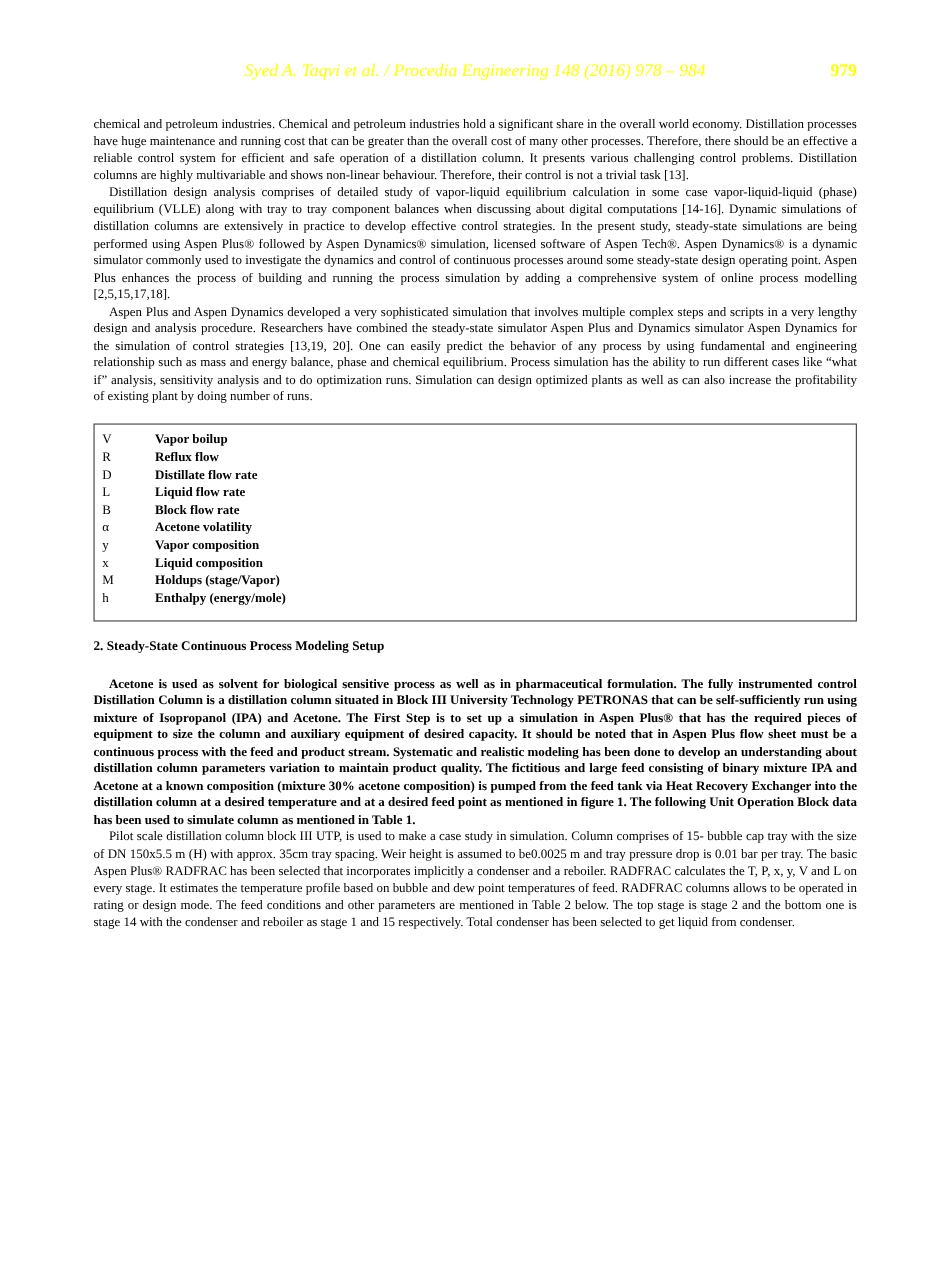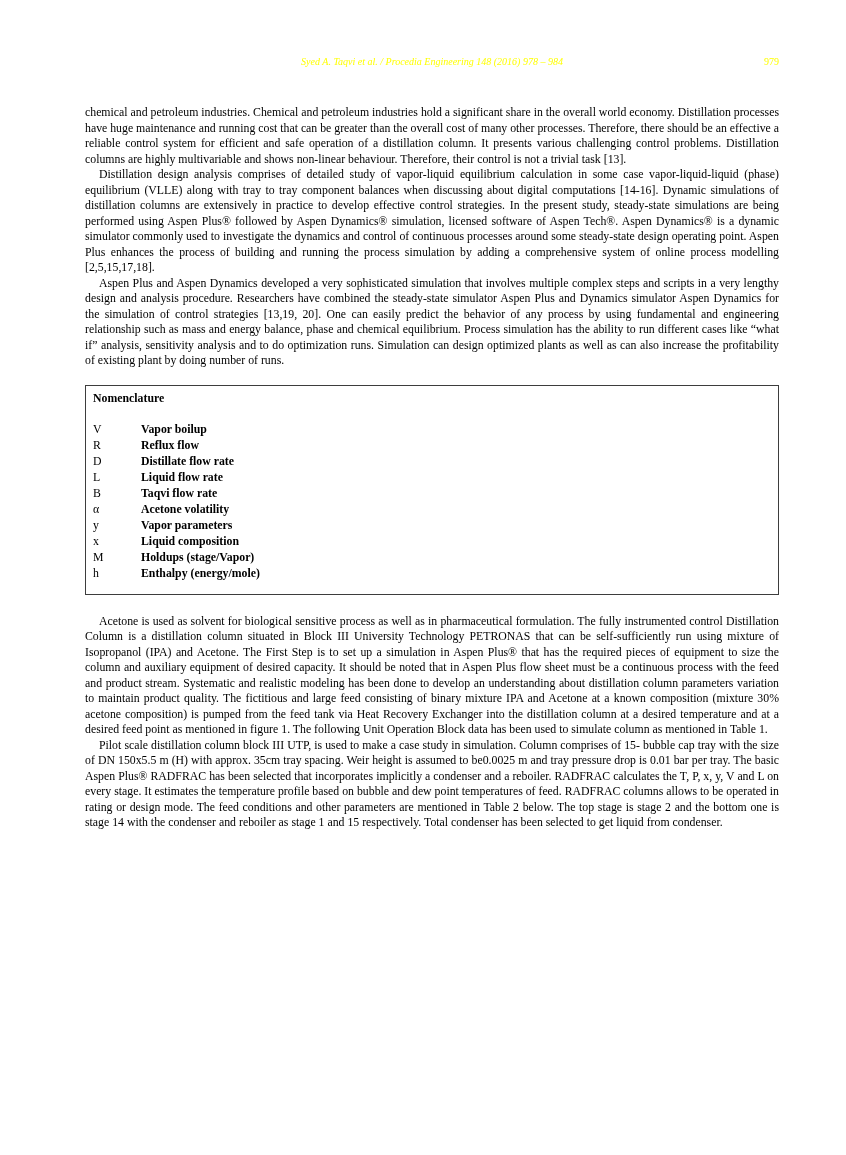--- a/index.html
+++ b/index.html
@@ -14,33 +14,34 @@
     overflow: hidden;
     font-family: "Liberation Serif", serif;
     color: #000000;
   }
   .running-header {
     position: absolute;
     top: 56px;
     left: 85px;
     width: 694px;
     height: 16px;
-    font-size: 10px;
+    font-size: 16px;
     color: #ffff00;
   }
   .running-header .citation {
     display: block;
     text-align: center;
     font-style: italic;
   }
   .running-header .pagenum {
     position: absolute;
     right: 0;
     top: 0;
     text-align: center;
+    font-weight: bold;
   }
   .content {
     position: absolute;
     top: 105px;
     left: 85px;
     width: 694px;
   }
   p.body-par {
     margin: 0;
     font-size: 11.8px;
@@ -67,78 +68,78 @@
   }
   .nom-symbol { width: 48px; flex: 0 0 48px; }
   .nom-symbol sub { font-size: 8.5px; }
   .nom-def { flex: 1; font-weight: bold; }
   h2.section-heading {
     margin: 14px 0 0 0;
     font-size: 12px;
     line-height: 16px;
     font-weight: bold;
   }
-  p.after-heading { margin-top: 19px; }
+  p.after-heading { margin-top: 19px; font-weight: bold; }
 </style>
 </head>
 <body>
 
 <div class="running-header">
   <span class="citation">Syed A. Taqvi et al. / Procedia Engineering 148 (2016) 978 – 984</span>
   <span class="pagenum">979</span>
 </div>
 
 <div class="content">
 
   <p class="body-par">chemical and petroleum industries. Chemical and petroleum industries hold a significant share in the overall world economy. Distillation processes have huge maintenance and running cost that can be greater than the overall cost of many other processes. Therefore, there should be an effective a reliable control system for efficient and safe operation of a distillation column. It presents various challenging control problems. Distillation columns are highly multivariable and shows non-linear behaviour. Therefore, their control is not a trivial task [13].</p>
   <p class="body-par indent">Distillation design analysis comprises of detailed study of vapor-liquid equilibrium calculation in some case vapor-liquid-liquid (phase) equilibrium (VLLE) along with tray to tray component balances when discussing about digital computations [14-16]. Dynamic simulations of distillation columns are extensively in practice to develop effective control strategies. In the present study, steady-state simulations are being performed using Aspen Plus® followed by Aspen Dynamics® simulation, licensed software of Aspen Tech®. Aspen Dynamics® is a dynamic simulator commonly used to investigate the dynamics and control of continuous processes around some steady-state design operating point. Aspen Plus enhances the process of building and running the process simulation by adding a comprehensive system of online process modelling [2,5,15,17,18].</p>
   <p class="body-par indent">Aspen Plus and Aspen Dynamics developed a very sophisticated simulation that involves multiple complex steps and scripts in a very lengthy design and analysis procedure. Researchers have combined the steady-state simulator Aspen Plus and Dynamics simulator Aspen Dynamics for the simulation of control strategies [13,19, 20]. One can easily predict the behavior of any process by using fundamental and engineering relationship such as mass and energy balance, phase and chemical equilibrium. Process simulation has the ability to run different cases like “what if” analysis, sensitivity analysis and to do optimization runs. Simulation can design optimized plants as well as can also increase the profitability of existing plant by doing number of runs.</p>
 
   <div class="nomenclature-box">
-    <p class="nomenclature-title">Nomenclature</p>
 
     <div class="nom-row">
       <span class="nom-symbol">V</span>
       <span class="nom-def">Vapor boilup</span>
     </div>
     <div class="nom-row">
       <span class="nom-symbol">R</span>
       <span class="nom-def">Reflux flow</span>
     </div>
     <div class="nom-row">
       <span class="nom-symbol">D</span>
       <span class="nom-def">Distillate flow rate</span>
     </div>
     <div class="nom-row">
       <span class="nom-symbol">L</span>
       <span class="nom-def">Liquid flow rate</span>
     </div>
     <div class="nom-row">
       <span class="nom-symbol">B</span>
-      <span class="nom-def">Taqvi flow rate</span>
+      <span class="nom-def">Block flow rate</span>
     </div>
     <div class="nom-row">
       <span class="nom-symbol">α</span>
       <span class="nom-def">Acetone volatility</span>
     </div>
     <div class="nom-row">
       <span class="nom-symbol">y</span>
-      <span class="nom-def">Vapor parameters</span>
+      <span class="nom-def">Vapor composition</span>
     </div>
     <div class="nom-row">
       <span class="nom-symbol">x</span>
       <span class="nom-def">Liquid composition</span>
     </div>
     <div class="nom-row">
       <span class="nom-symbol">M</span>
       <span class="nom-def">Holdups (stage/Vapor)</span>
     </div>
     <div class="nom-row">
       <span class="nom-symbol">h</span>
       <span class="nom-def">Enthalpy (energy/mole)</span>
     </div>
   </div>
 
+  <h2 class="section-heading">2. Steady-State Continuous Process Modeling Setup</h2>
 
   <p class="body-par indent after-heading">Acetone is used as solvent for biological sensitive process as well as in pharmaceutical formulation. The fully instrumented control Distillation Column is a distillation column situated in Block III University Technology PETRONAS that can be self-sufficiently run using mixture of Isopropanol (IPA) and Acetone. The First Step is to set up a simulation in Aspen Plus® that has the required pieces of equipment to size the column and auxiliary equipment of desired capacity. It should be noted that in Aspen Plus flow sheet must be a continuous process with the feed and product stream. Systematic and realistic modeling has been done to develop an understanding about distillation column parameters variation to maintain product quality. The fictitious and large feed consisting of binary mixture IPA and Acetone at a known composition (mixture 30% acetone composition) is pumped from the feed tank via Heat Recovery Exchanger into the distillation column at a desired temperature and at a desired feed point as mentioned in figure 1. The following Unit Operation Block data has been used to simulate column as mentioned in Table 1.</p>
   <p class="body-par indent">Pilot scale distillation column block III UTP, is used to make a case study in simulation. Column comprises of 15- bubble cap tray with the size of DN 150x5.5 m (H) with approx. 35cm tray spacing. Weir height is assumed to be0.0025 m and tray pressure drop is 0.01 bar per tray. The basic Aspen Plus® RADFRAC has been selected that incorporates implicitly a condenser and a reboiler. RADFRAC calculates the T, P, x, y, V and L on every stage. It estimates the temperature profile based on bubble and dew point temperatures of feed. RADFRAC columns allows to be operated in rating or design mode. The feed conditions and other parameters are mentioned in Table 2 below. The top stage is stage 2 and the bottom one is stage 14 with the condenser and reboiler as stage 1 and 15 respectively. Total condenser has been selected to get liquid from condenser.</p>
 
 </div>
 
 </body></html>

